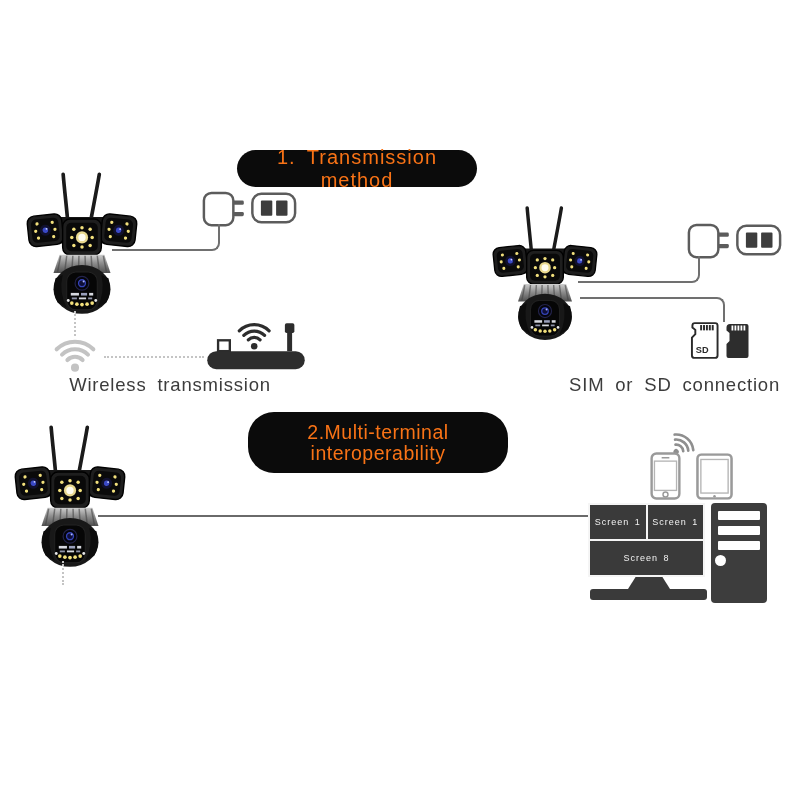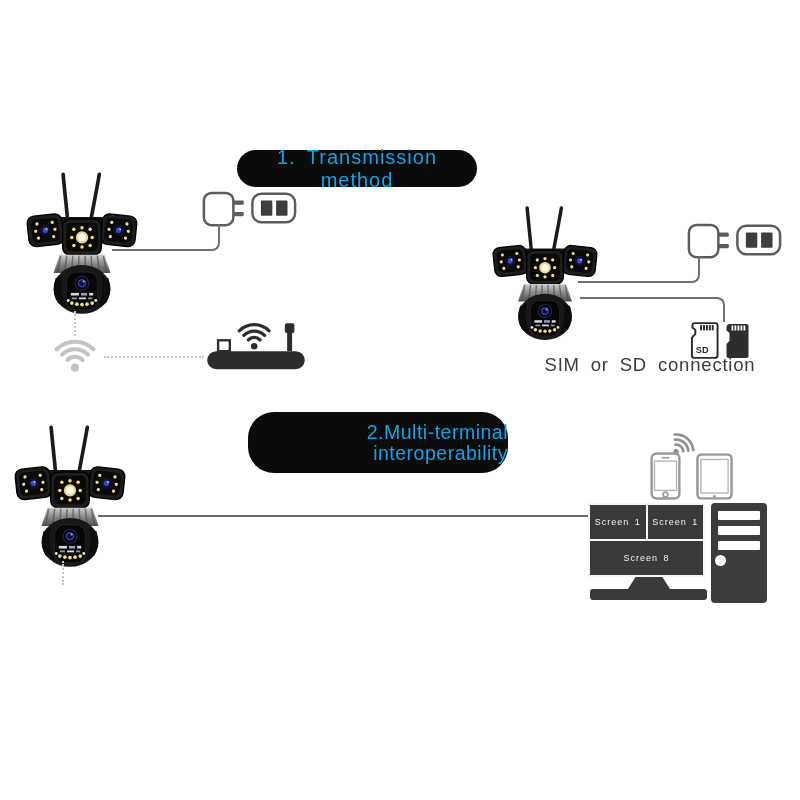--- a/index.html
+++ b/index.html
@@ -3,33 +3,33 @@
 <meta charset="utf-8">
 <style>
   html,body{margin:0;padding:0;background:#fff;}
   .stage{
     position:relative;width:800px;height:800px;background:#ffffff;overflow:hidden;
     font-family:"Liberation Sans", sans-serif;
   }
   .abs{position:absolute;}
   
   .banner{
-    background:#0b0b0b;color:#0ea5e9;border-radius:26px;
-    display:flex;flex-direction:column;align-items:flex-end;justify-content:center;
+    background:#0b0b0b;color:#f97316;border-radius:26px;
+    display:flex;flex-direction:column;align-items:center;justify-content:center;
     text-align:center;
   }
   .banner-1{left:237px;top:150px;width:240px;height:37px;font-size:20px;letter-spacing:1px;word-spacing:5px;}
   .banner-2{left:248px;top:412px;width:260px;height:61px;font-size:19.5px;line-height:21px;letter-spacing:.5px;}
   
   .caption{
     color:#3c3c3c;font-size:18.5px;letter-spacing:.8px;word-spacing:5px;
     text-align:center;width:260px;
   }
   .caption-left{left:40px;top:374px;}
-  .caption-right{left:520px;top:354px;}
+  .caption-right{left:520px;top:374px;text-align:right;}
   
   .wire{border:0 solid #707070;}
   .wire-left{left:112px;top:224px;width:106px;height:25px;
     border-right-width:2px;border-bottom-width:2px;border-bottom-right-radius:8px;}
   .wire-r1{left:578px;top:256px;width:120px;height:25px;
     border-right-width:2px;border-bottom-width:2px;border-bottom-right-radius:8px;}
   .wire-r2{left:580px;top:297px;width:143px;height:23px;
     border-top-width:2px;border-right-width:2px;border-top-right-radius:8px;}
   .dotted-v{border-left:2px dotted #c4c4c4;width:0;}
   .dot-a{left:74px;top:311px;height:25px;}
@@ -232,20 +232,21 @@
     </svg>
   <div class="abs wire wire-left"></div>
   <div class="abs dotted-v dot-a"></div>
   <svg class="abs wifi-gray" style="left:46px;top:330px" width="58" height="43" viewBox="0 0 64 48">
       <use href="#wifi"></use>
     </svg>
   <div class="abs dotted-h"></div>
   <svg class="abs" style="left:205px;top:306px" width="102" height="65" viewBox="0 0 112 72">
       <use href="#router"></use>
     </svg>
+  <div class="abs caption caption-left">Wireless transmission</div>
 
   <svg class="abs" style="left:492px;top:204px" width="106" height="137" viewBox="0 0 110 142">
       <use href="#cam"></use>
     </svg>
   <svg class="abs" style="left:687px;top:223px" width="95" height="38" viewBox="0 0 100 40">
       <use href="#plugset"></use>
     </svg>
   <div class="abs wire wire-r1"></div>
   <div class="abs wire wire-r2"></div>
   <svg class="abs" style="left:690px;top:321px" width="29" height="39" viewBox="0 0 30 40">

